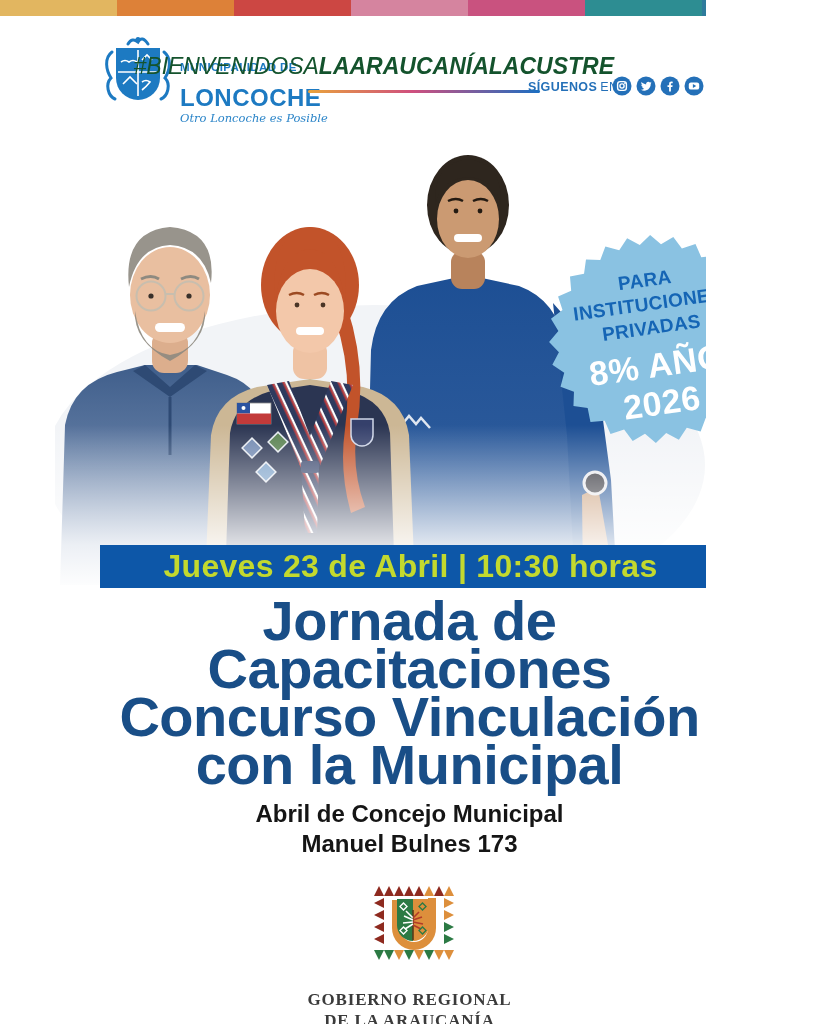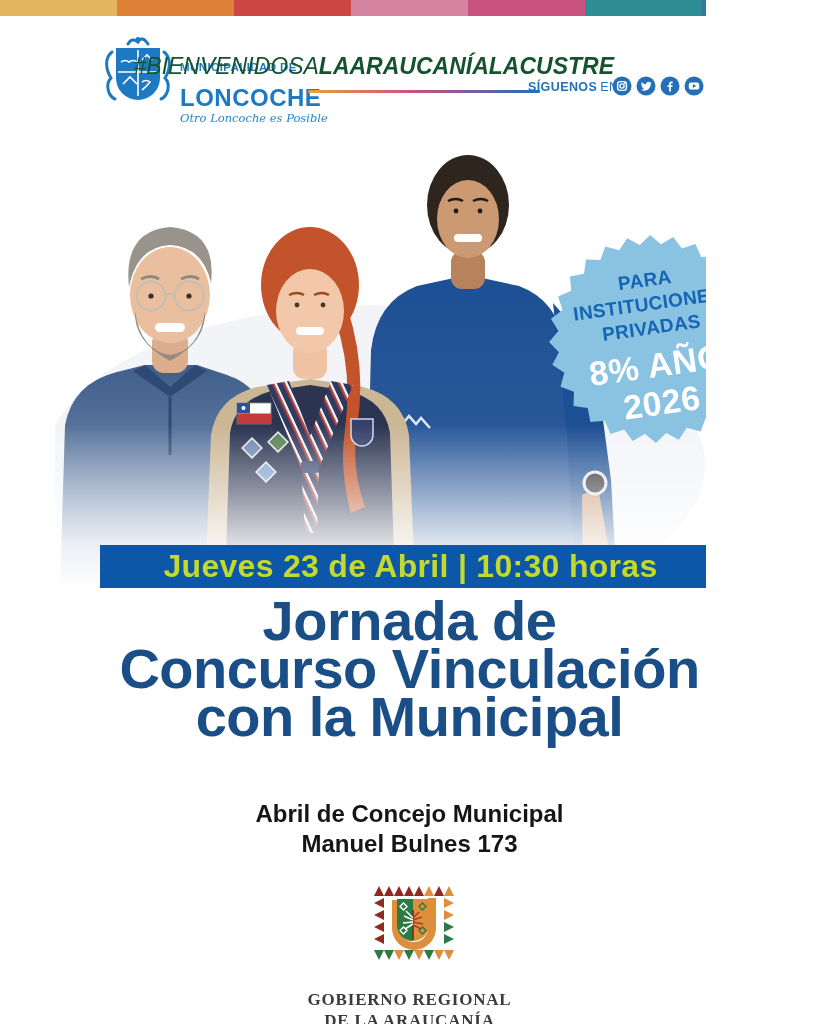--- a/index.html
+++ b/index.html
@@ -223,20 +223,21 @@
     <div class="badge-txt badge-big" style="top: 122px; color: rgb(255, 255, 255);">8% AÑO</div>
     <div class="badge-txt badge-big" style="top: 160px; color: rgb(255, 255, 255);">2026</div>
   </div>
 
   <div class="datebar" style="background: rgb(13, 87, 168); color: rgb(195, 217, 46);">
     <span>Jueves 23 de Abril | 10:30 horas</span>
   </div>
 
   <div class="title" style="color: rgb(25, 78, 135);">
     <div>Jornada de</div>
+    <div>Capacitaciones</div>
     <div>Concurso Vinculación</div>
     <div>con la Municipal</div>
   </div>
 
   <div class="location">
     <div>Abril de Concejo Municipal</div>
     <div>Manuel Bulnes 173</div>
   </div>
 
   <svg class="gore-emblem" width="84" height="78" viewBox="0 0 84 78">

